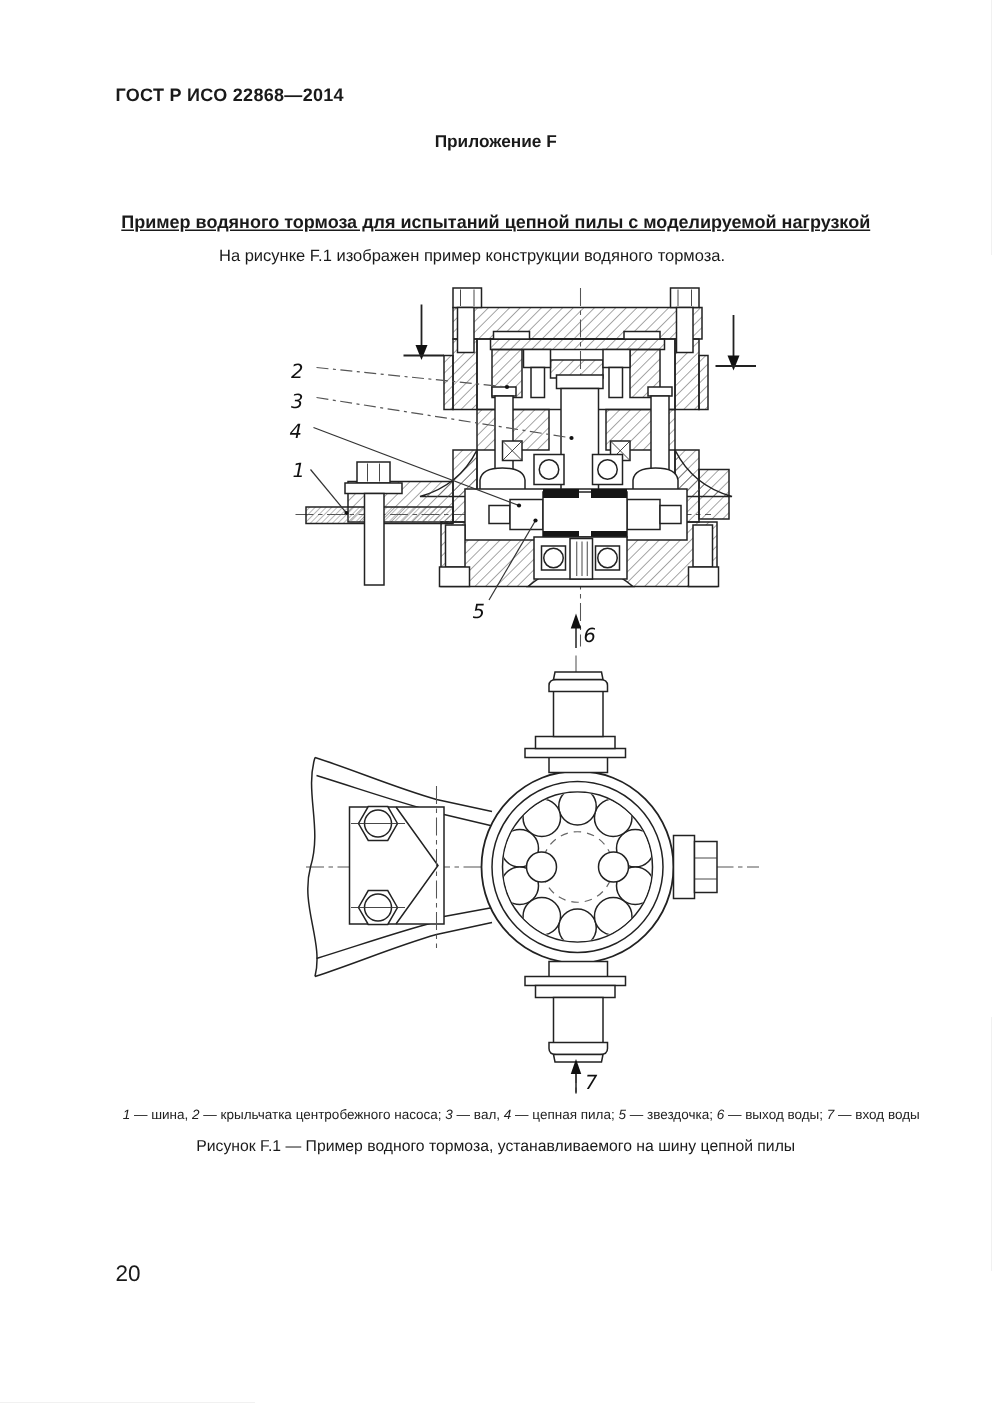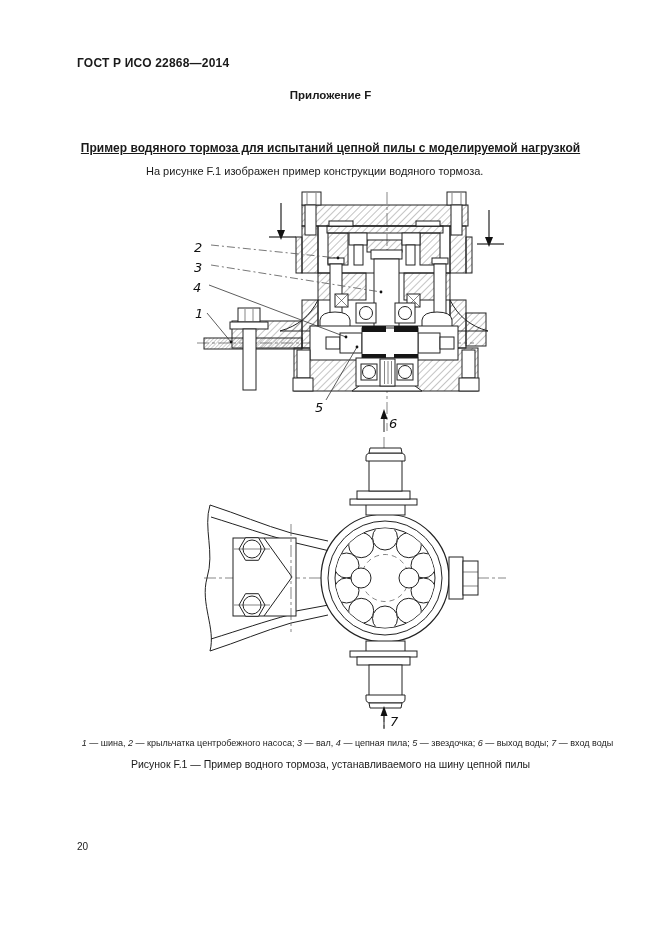--- a/index.html
+++ b/index.html
@@ -9,21 +9,21 @@
     margin:0 auto;
   }
   .abs{position:absolute;}
   .doc-header{left:77px;top:56px;font-size:12px;font-weight:bold;letter-spacing:.2px;}
   .appendix{left:0;right:0;top:89px;text-align:center;font-size:11.5px;font-weight:bold;line-height:13px;}
   .sec-title{left:0;right:0;top:141px;text-align:center;font-size:12px;font-weight:bold;text-decoration:underline;}
   .intro{left:103px;top:165px;font-size:11px;margin-left:43px;}
   .legend{left:0;right:0;top:738px;text-align:center;font-size:9px;white-space:nowrap;color:#222;padding-left:34px;}
   .legend i{font-style:italic;}
   .caption{left:0;right:0;top:758px;text-align:center;font-size:10.5px;color:#1a1a1a;}
-  .pagenum{left:77px;top:841px;font-size:10px;}
+  .pagenum{left:77px;top:841px;font-size:15px;}
   svg.fig{position:absolute;left:0;top:0;}
   
   .w{fill:#ffffff;stroke:#222;stroke-width:1;}
   .h{fill:url(#hatch);stroke:#222;stroke-width:1;}
   .h2{fill:url(#hatch2);stroke:#222;stroke-width:1;}
   .ln{fill:none;stroke:#222;stroke-width:1;}
   .ln2{fill:none;stroke:#222;stroke-width:1.2;}
   .thin{fill:none;stroke:#333;stroke-width:.6;}
   .cl{stroke:#555;stroke-width:.7;stroke-dasharray:12 3 3 3;fill:none;}
   .ld{stroke:#555;stroke-width:.8;stroke-dasharray:8 3 2 3;fill:none;}

